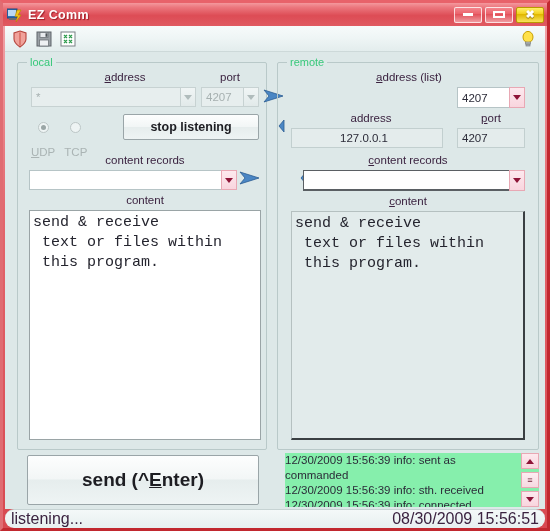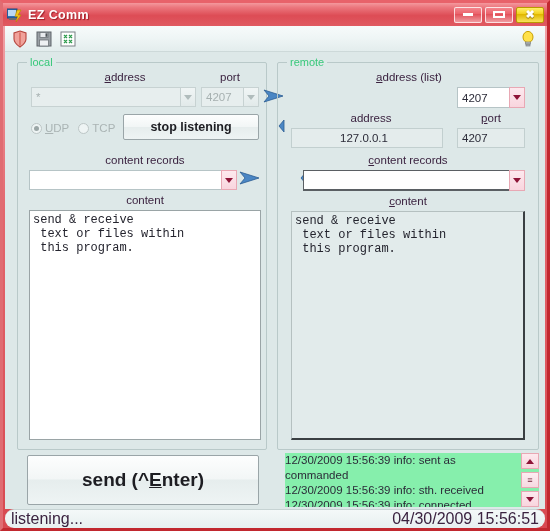--- a/index.html
+++ b/index.html
@@ -127,21 +127,21 @@
     border-left: 4px solid transparent; border-right: 4px solid transparent;
     border-top: 5px solid #8e1437;
   }
   .combo.disabled .cbox { background: #e7eeee; color: #a6b0b0; border-color: #c7d2d2; }
   .combo.disabled .cbtn { border-color: #c7d2d2; background: linear-gradient(180deg,#f0f5f5 0%,#e2eaea 100%); }
   .combo.disabled .cbtn .tri { border-top-color: #b0bcbc; }
   .combo.heavy .cbox { border: 1px solid #5a5f63; border-right: none; border-width: 1px 0 2px 1px; }
   .combo.heavy .cbtn { border-color: #e8a8b4; }
 
   .radio-row { position: absolute; display: flex; align-items: center; gap: 9px; }
-  .radio { display: flex; align-items: center; gap: 3px; font-size: 11.5px; color: #aab4b4; }
+  .radio { display: flex; align-items: center; gap: 13px; font-size: 11.5px; color: #aab4b4; flex-direction: column; }
   .radio .dot {
     width: 11px; height: 11px; border-radius: 50%;
     border: 1px solid #bcc6c6; background: #eef4f4;
     display: flex; align-items: center; justify-content: center;
   }
   .radio.on .dot::after {
     content:''; width: 5px; height: 5px; border-radius: 50%; background: #9aa6a6;
   }
 
   .btn {
@@ -153,22 +153,22 @@
     display: flex; align-items: center; justify-content: center;
     font-family: "Liberation Sans", sans-serif;
   }
   .btn u { text-decoration: underline; }
 
   .textarea {
     position: absolute;
     border: 1px solid #9aa4a6;
     background: #ffffff;
     font-family: "Liberation Mono", monospace;
-    font-size: 12px; color: #24242e;
-    line-height: 14px;
+    font-size: 15px; color: #24242e;
+    line-height: 20px;
     padding: 2px 3px;
     white-space: pre;
     overflow: hidden;
   }
   .textarea.readonly { background: #e2ebeb; border: 1px solid #8d9698; border-width: 1px 2px 2px 1px; border-color:#b5c0c0 #3a3f42 #3a3f42 #b5c0c0; }
 
   .arrow { position: absolute; color: #3f7fc1; line-height: 1; }
   .arrow svg { display: block; }
 
   
@@ -407,16 +407,16 @@
             <span class="tri-dn"></span>
           </div>
         </div>
       </div>
     </div>
 
   </div>
 
   <div class="statusbar">
     <span>listening...</span>
-    <span class="right">04/30/2009 15:56:51</span>
+    <span class="right">08/30/2009 15:56:51</span>
   </div>
 
 </div>
 
 </body></html>

